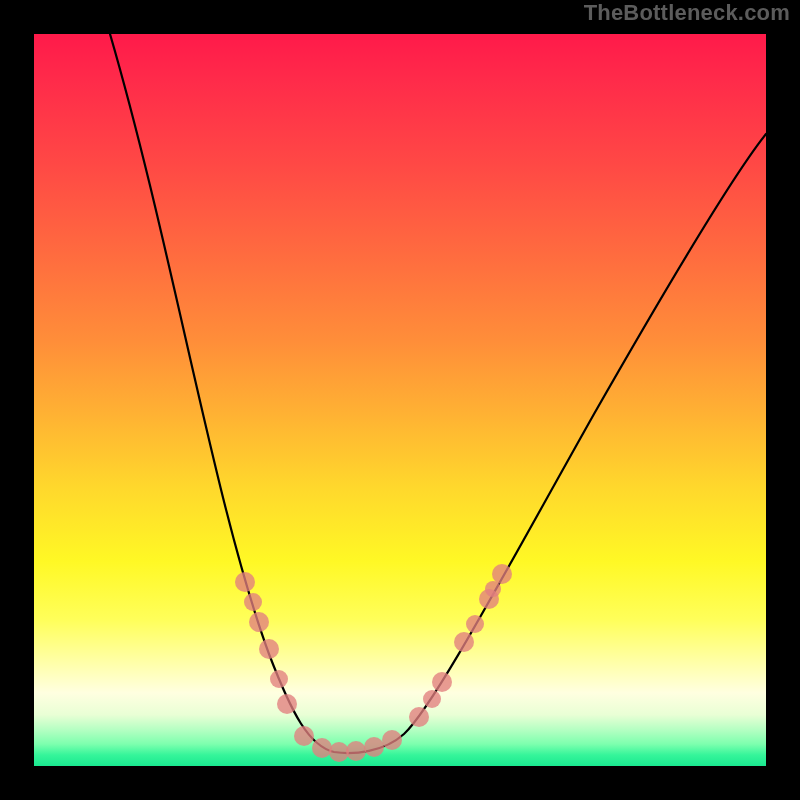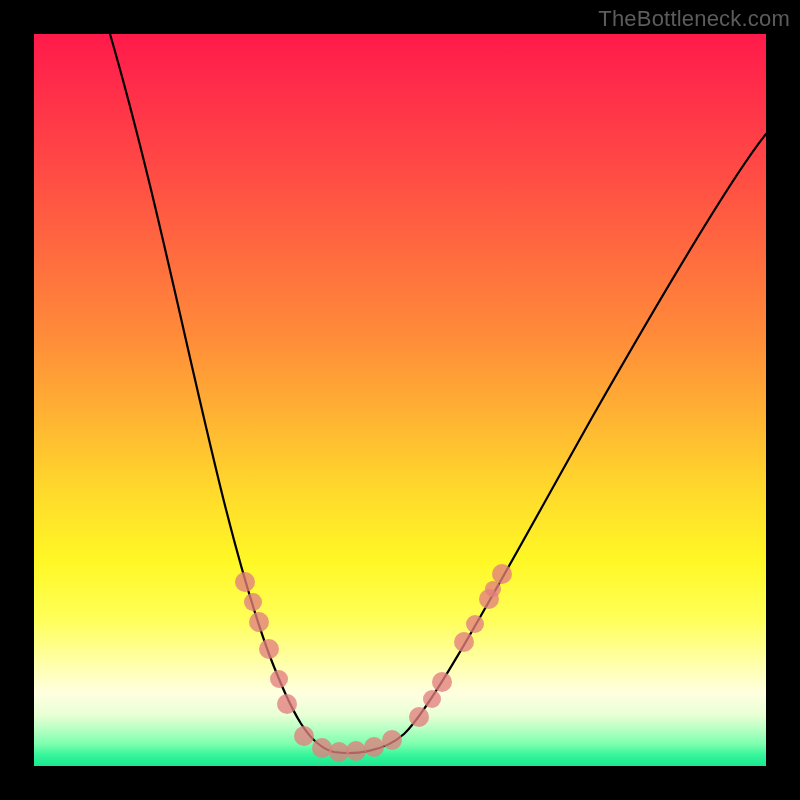--- a/index.html
+++ b/index.html
@@ -41,25 +41,25 @@
       #ffffe0 90%,
       #e9ffd5 93%,
       #b6ffc3 95%,
       #7dffae 97%,
       #35f59a 98.5%,
       #1ae890 100%
     );
   }
   .watermark {
     position: absolute;
-    top: 6px;
+    top: 0;
     right: 10px;
     color: #5c5c5c;
     font-size: 22px;
-    font-weight: 400;
+    font-weight: 700;
     letter-spacing: 0.2px;
     user-select: none;
     margin-left: 48px;
   }
   svg.curve {
     position: absolute;
     left: 0; top: 0;
     width: 732px;
     height: 732px;
   }

